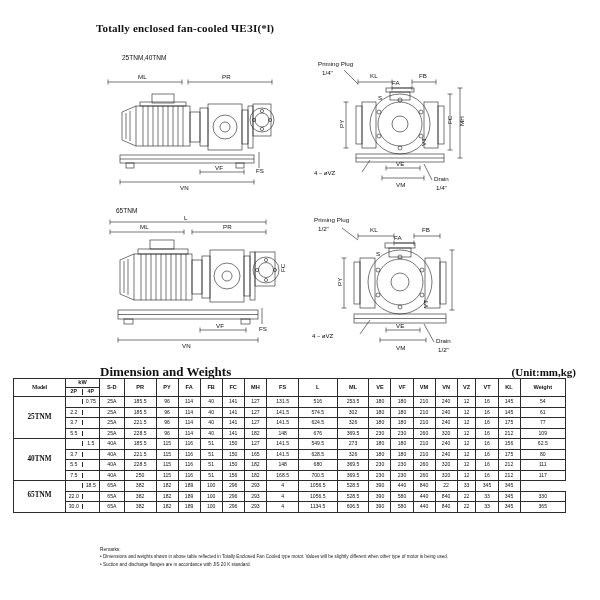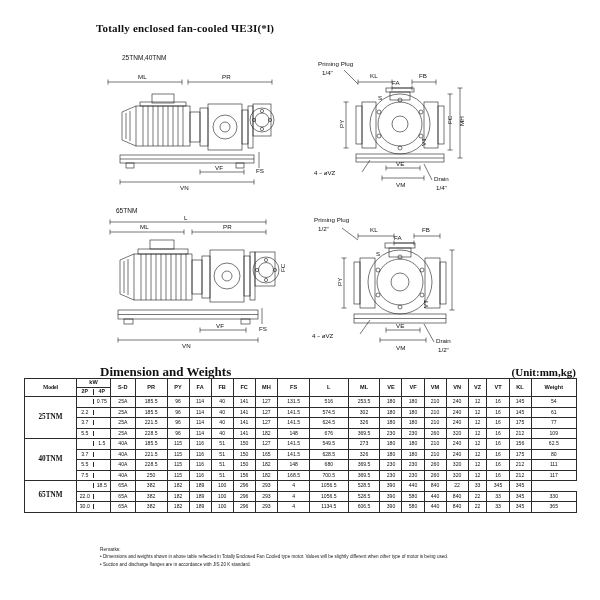--- a/index.html
+++ b/index.html
@@ -41,21 +41,21 @@
     font-size: 11px;
     font-weight: bold;
   }
 
   
   .svg-wrap { position: absolute; }
 
   
   .tbl-wrap {
     position: absolute;
-    left: 24px; top: 378px;
+    left: 13px; top: 378px;
     width: 553px;
   }
   table.dims {
     border-collapse: collapse;
     width: 553px;
     font-family: "Liberation Sans", sans-serif;
     font-size: 5.1px;
     line-height: 1.05;
   }
   table.dims th, table.dims td {

